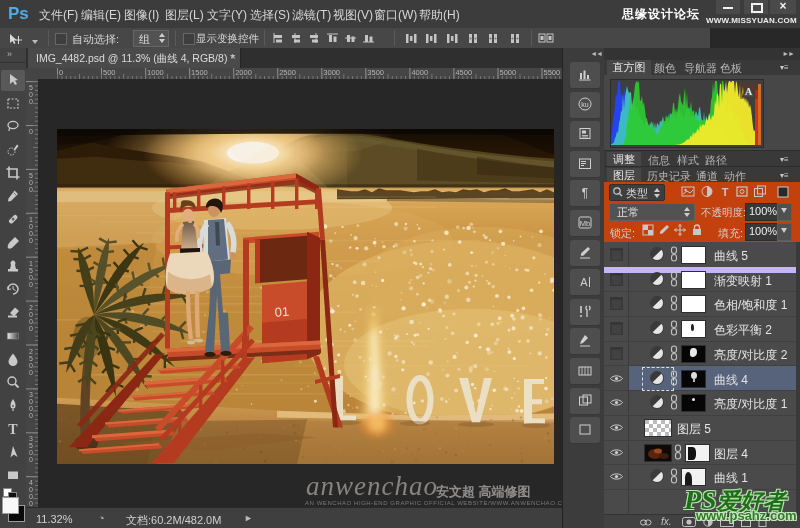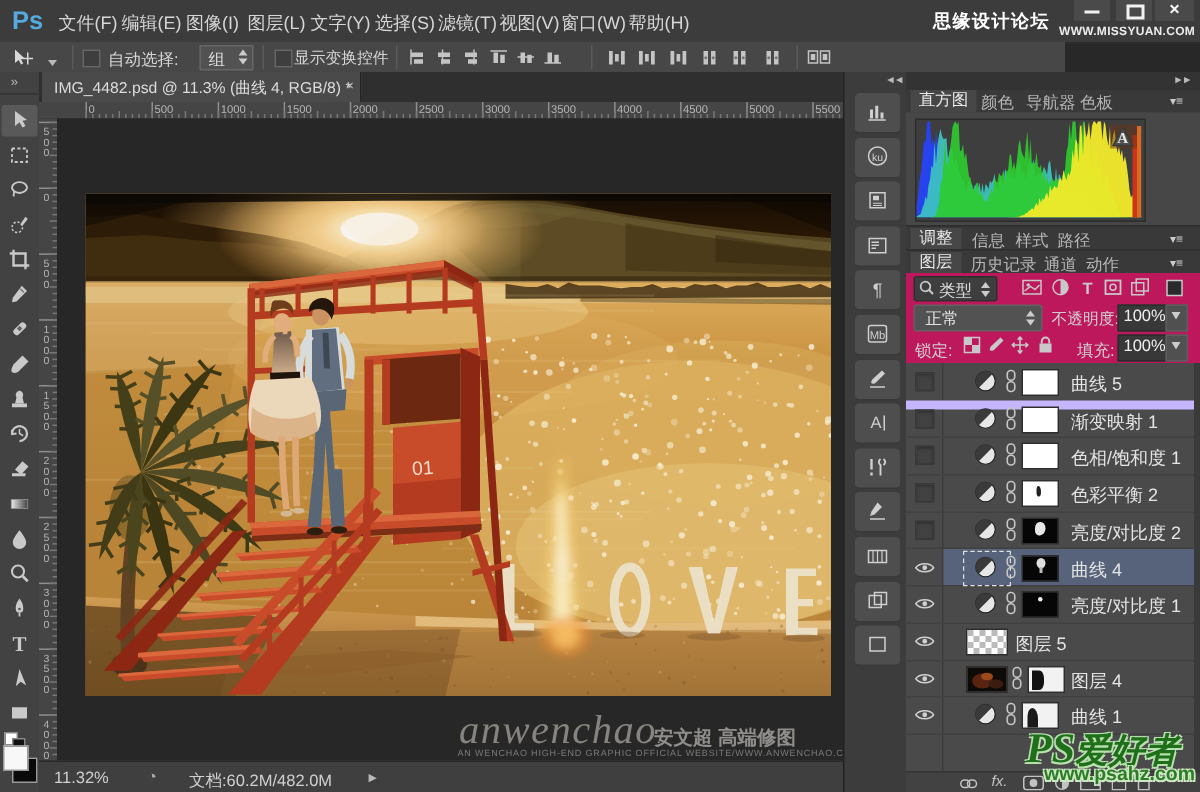--- a/index.html
+++ b/index.html
@@ -1437,21 +1437,21 @@
   </div>
 
   <div class="abs" style="left:0;top:118px;width:196px;height:16px;background:#393939;border-top:1px solid #2d2d2d;">
     <div class="abs" style="left:3px;top:1px;width:34px;height:15px;background:#474747;color:#e8e8e8;font-size:11px;text-align:center;line-height:15px;">图层</div>
     <div class="abs" style="left:43px;top:2px;color:#b5b5b5;font-size:11px;">历史记录</div>
     <div class="abs" style="left:92px;top:2px;color:#b5b5b5;font-size:11px;">通道</div>
     <div class="abs" style="left:120px;top:2px;color:#b5b5b5;font-size:11px;text-align:center;">动作</div>
     <div class="abs" style="left:176px;top:4px;color:#ccc;font-size:8px;">▾≡</div>
   </div>
 
-  <div class="abs" id="layerctl" style="left:0;top:134px;width:196px;height:60px;background:#be185d;">
+  <div class="abs" id="layerctl" style="left:0;top:134px;width:196px;height:60px;background:#c2410c;">
       <div class="abs" style="left:5px;top:2px;width:54px;height:15px;background:#3e3e3e;border:1px solid #2f2f2f;border-radius:2px;">
         <svg width="12" height="12" style="position:absolute;left:2px;top:1px;">
           <circle cx="5" cy="5" r="3.2" fill="none" stroke="#c8c8c8" stroke-width="1.2"></circle>
           <path d="M7.4 7.4 L10 10" stroke="#c8c8c8" stroke-width="1.4"></path>
         </svg>
         <span style="position:absolute;left:16px;top:1px;font-size:11px;color:#ddd;">类型</span>
         <span style="position:absolute;right:4px;top:3px;width:0;height:0;border-left:3px solid transparent;border-right:3px solid transparent;border-bottom:4px solid #ccc;"></span>
         <span style="position:absolute;right:4px;top:9px;width:0;height:0;border-left:3px solid transparent;border-right:3px solid transparent;border-top:4px solid #ccc;"></span>
       </div>
       <div class="abs" style="left:77px;top:3px;width:14px;height:13px;">

